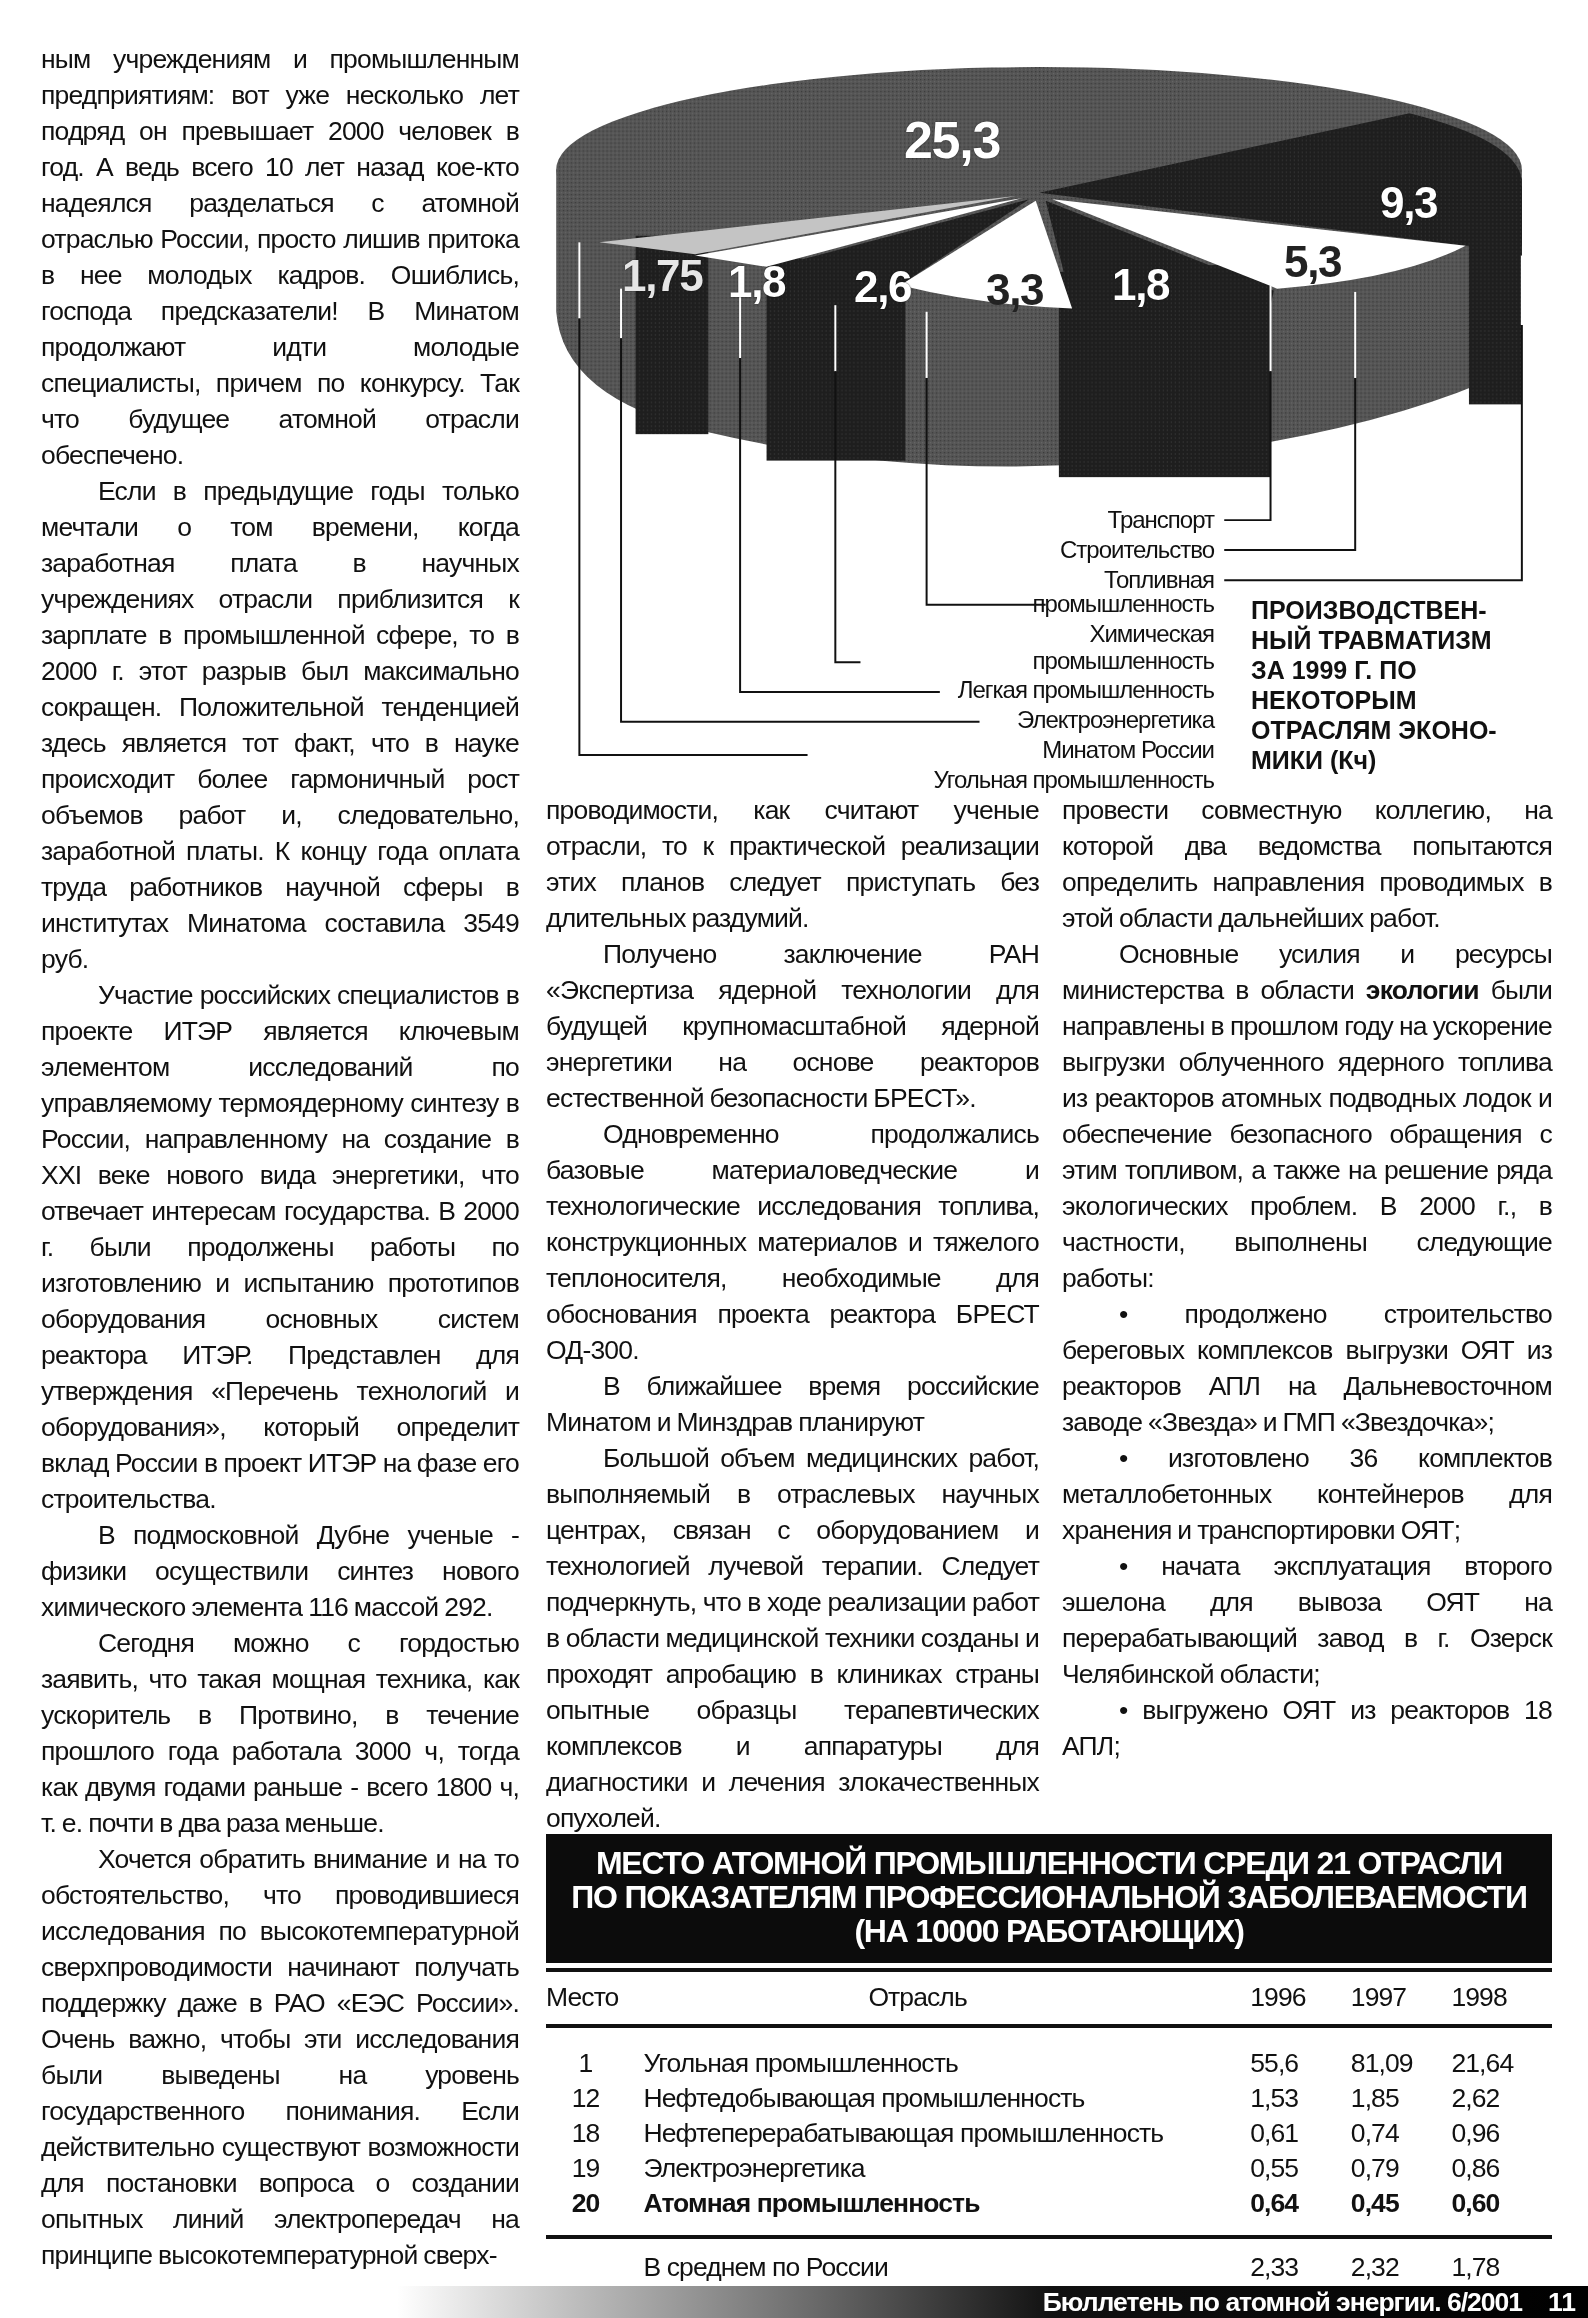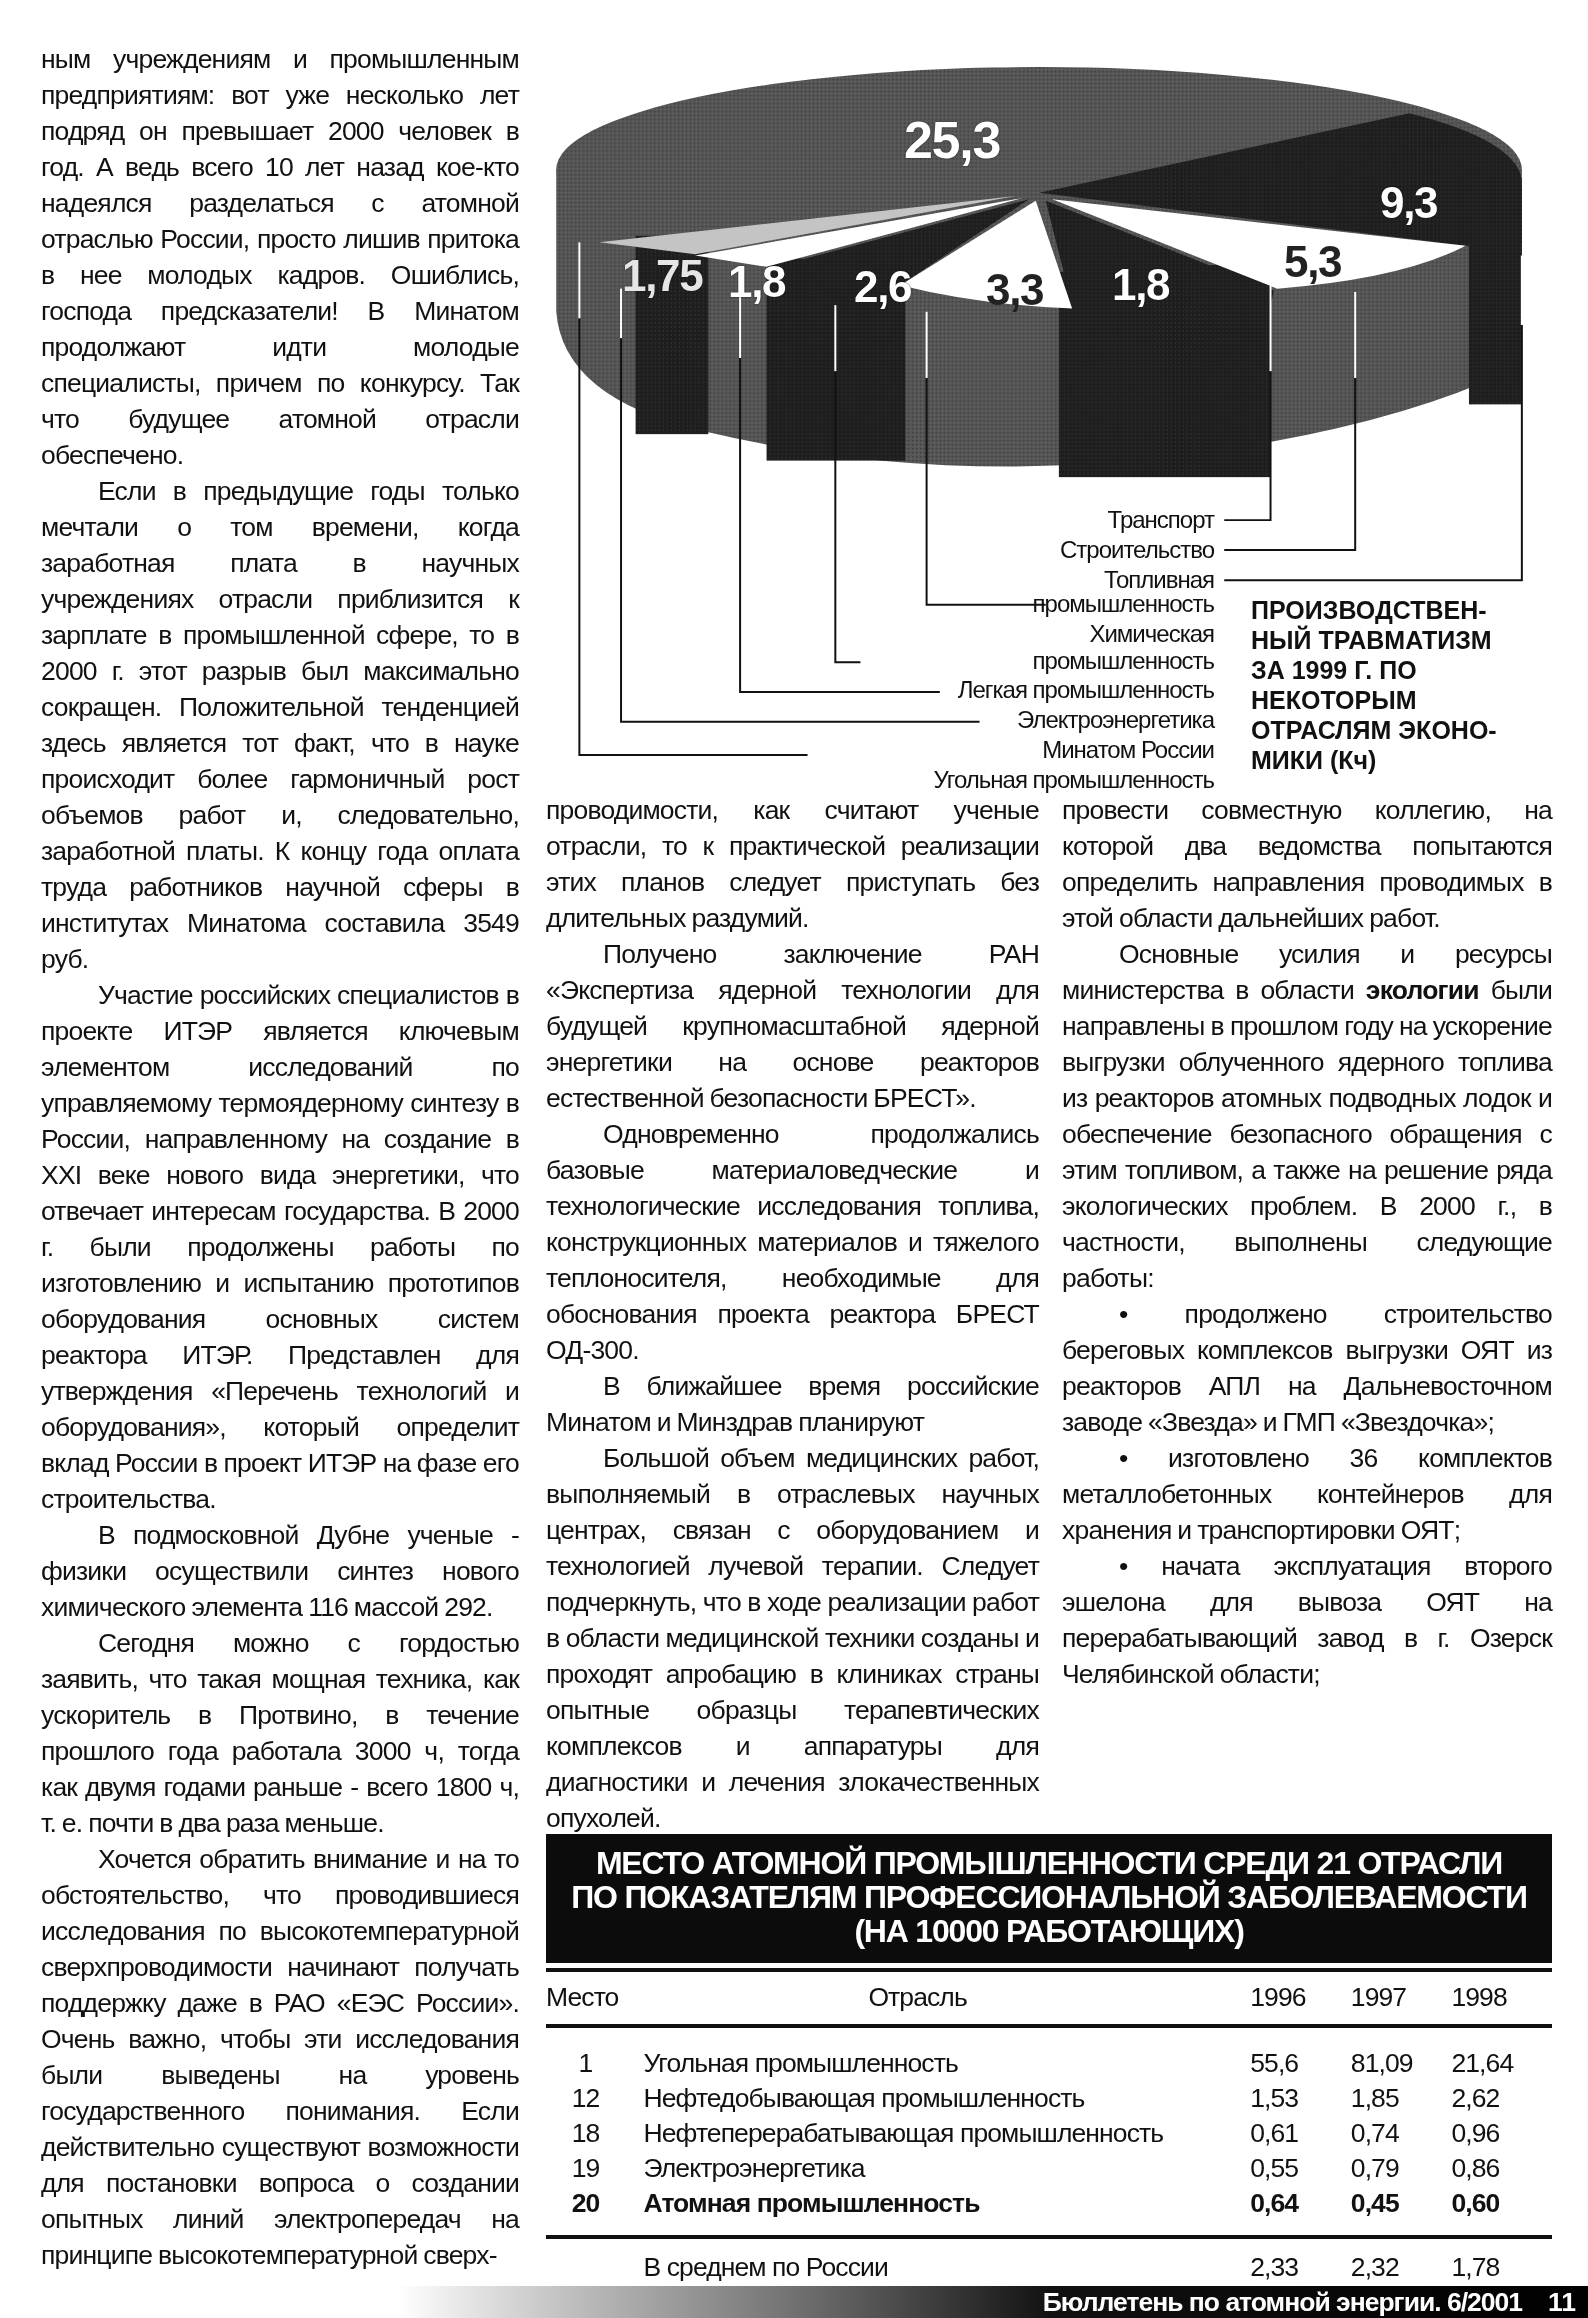--- a/index.html
+++ b/index.html
@@ -157,20 +157,21 @@
   <p class="ind">В ближайшее время российские Минатом и Минздрав планируют</p>
   <p class="ind">Большой объем медицинских работ, выполняемый в отраслевых научных центрах, связан с оборудованием и технологией лучевой терапии. Следует подчеркнуть, что в ходе реализации работ в области медицинской техники созданы и проходят апробацию в клиниках страны опытные образцы терапевтических комплексов и аппаратуры для диагностики и лечения злокачественных опухолей.</p>
 </div>
 
 <div class="col col-right">
   <p>провести совместную коллегию, на которой два ведомства попытаются определить направления проводимых в этой области дальнейших работ.</p>
   <p class="ind"><span>Основные усилия и ресурсы министерства в области </span><b>экологии</b><span> были направлены в прошлом году на ускорение выгрузки облученного ядерного топлива из реакторов атомных подводных лодок и обеспечение безопасного обращения с этим топливом, а также на решение ряда экологических проблем. В 2000 г., в частности, выполнены следующие работы:</span></p>
   <p class="ind">• продолжено строительство береговых комплексов выгрузки ОЯТ из реакторов АПЛ на Дальневосточном заводе «Звезда» и ГМП «Звездочка»;</p>
   <p class="ind">• изготовлено 36 комплектов металлобетонных контейнеров для хранения и транспортировки ОЯТ;</p>
   <p class="ind">• начата эксплуатация второго эшелона для вывоза ОЯТ на перерабатывающий завод в г. Озерск Челябинской области;</p>
+  <p class="ind">• выгружено ОЯТ из реакторов 18 АПЛ;</p>
 </div>
 
 <div class="tbl">
   <div class="tbl-head">
     <div>МЕСТО АТОМНОЙ ПРОМЫШЛЕННОСТИ СРЕДИ 21 ОТРАСЛИ</div>
     <div>ПО ПОКАЗАТЕЛЯМ ПРОФЕССИОНАЛЬНОЙ ЗАБОЛЕВАЕМОСТИ</div>
     <div>(НА 10000 РАБОТАЮЩИХ)</div>
   </div>
   <div class="tbl-rule"></div>
   <div class="tbl-row tbl-header-row">

